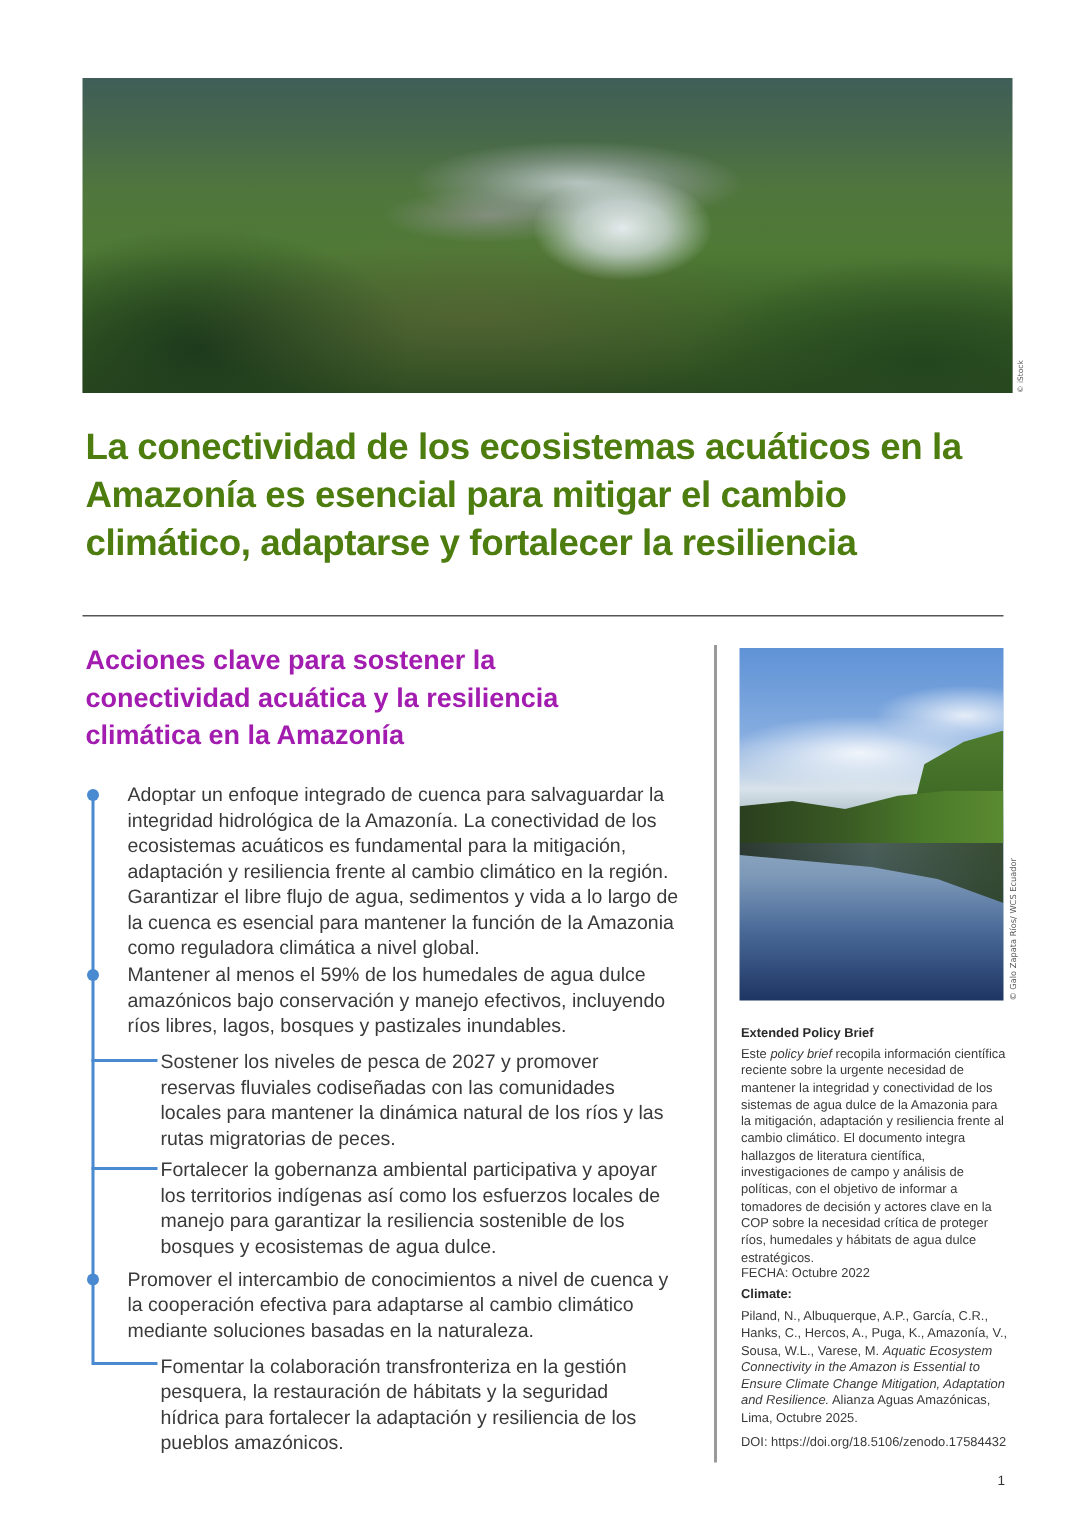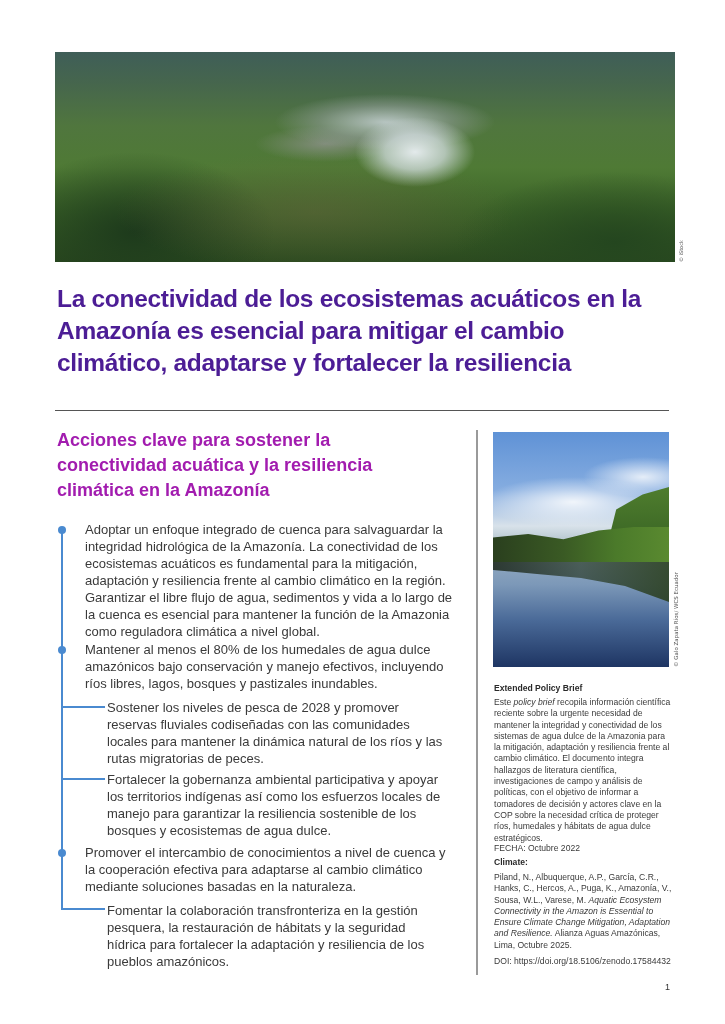--- a/index.html
+++ b/index.html
@@ -22,21 +22,21 @@
   .hero-credit {
     position: absolute; left: 678px; top: 262px;
     transform: rotate(-90deg); transform-origin: 0 0;
     font-size: 5px; color: #555; white-space: nowrap;
   }
 
   
   .title {
     position: absolute; left: 57px; top: 283px; width: 620px;
     font-family: "Liberation Sans", sans-serif; font-weight: bold;
-    font-size: 24.5px; line-height: 32px; color: #4c1d95; letter-spacing: -0.3px;
+    font-size: 24.5px; line-height: 32px; color: #4d7c0f; letter-spacing: -0.3px;
   }
 
   .rule { position: absolute; left: 55px; top: 410px; width: 614px; height: 1px; background: #555; }
 
   .subtitle {
     position: absolute; left: 57px; top: 428px; width: 380px;
     font-family: "Liberation Sans", sans-serif;
     font-size: 18px; line-height: 25px; color: #a21caf;
   }
 
@@ -103,22 +103,22 @@
   <div class="tl-line"></div>
   <div class="tl-dot" style="top:526px"></div>
   <div class="tl-dot" style="top:646px"></div>
   <div class="tl-elbow" style="top:706px; width:44px"></div>
   <div class="tl-elbow" style="top:778px; width:44px"></div>
   <div class="tl-dot" style="top:849px"></div>
   <div class="tl-elbow" style="top:908px; width:44px"></div>
 </div>
 
 <p class="item main" style="top:521px">Adoptar un enfoque integrado de cuenca para salvaguardar la integridad hidrológica de la Amazonía. La conectividad de los ecosistemas acuáticos es fundamental para la mitigación, adaptación y resiliencia frente al cambio climático en la región. Garantizar el libre flujo de agua, sedimentos y vida a lo largo de la cuenca es esencial para mantener la función de la Amazonia como reguladora climática a nivel global.</p>
-<p class="item main" style="top:641px">Mantener al menos el 80% de los humedales de agua dulce amazónicos bajo conservación y manejo efectivos, incluyendo ríos libres, lagos, bosques y pastizales inundables.</p>
-<p class="item sub" style="top:699px">Sostener los niveles de pesca de 2028 y promover reservas fluviales codiseñadas con las comunidades locales para mantener la dinámica natural de los ríos y las rutas migratorias de peces.</p>
+<p class="item main" style="top:641px">Mantener al menos el 59% de los humedales de agua dulce amazónicos bajo conservación y manejo efectivos, incluyendo ríos libres, lagos, bosques y pastizales inundables.</p>
+<p class="item sub" style="top:699px">Sostener los niveles de pesca de 2027 y promover reservas fluviales codiseñadas con las comunidades locales para mantener la dinámica natural de los ríos y las rutas migratorias de peces.</p>
 <p class="item sub" style="top:771px">Fortalecer la gobernanza ambiental participativa y apoyar los territorios indígenas así como los esfuerzos locales de manejo para garantizar la resiliencia sostenible de los bosques y ecosistemas de agua dulce.</p>
 <p class="item main" style="top:844px">Promover el intercambio de conocimientos a nivel de cuenca y la cooperación efectiva para adaptarse al cambio climático mediante soluciones basadas en la naturaleza.</p>
 <p class="item sub" style="top:902px">Fomentar la colaboración transfronteriza en la gestión pesquera, la restauración de hábitats y la seguridad hídrica para fortalecer la adaptación y resiliencia de los pueblos amazónicos.</p>
 
 <div class="vdiv"></div>
 
 <div class="side-photo">
   <div class="side-trees-right"></div>
   <div class="side-trees-top"></div>
   <div class="side-reflect"></div>

